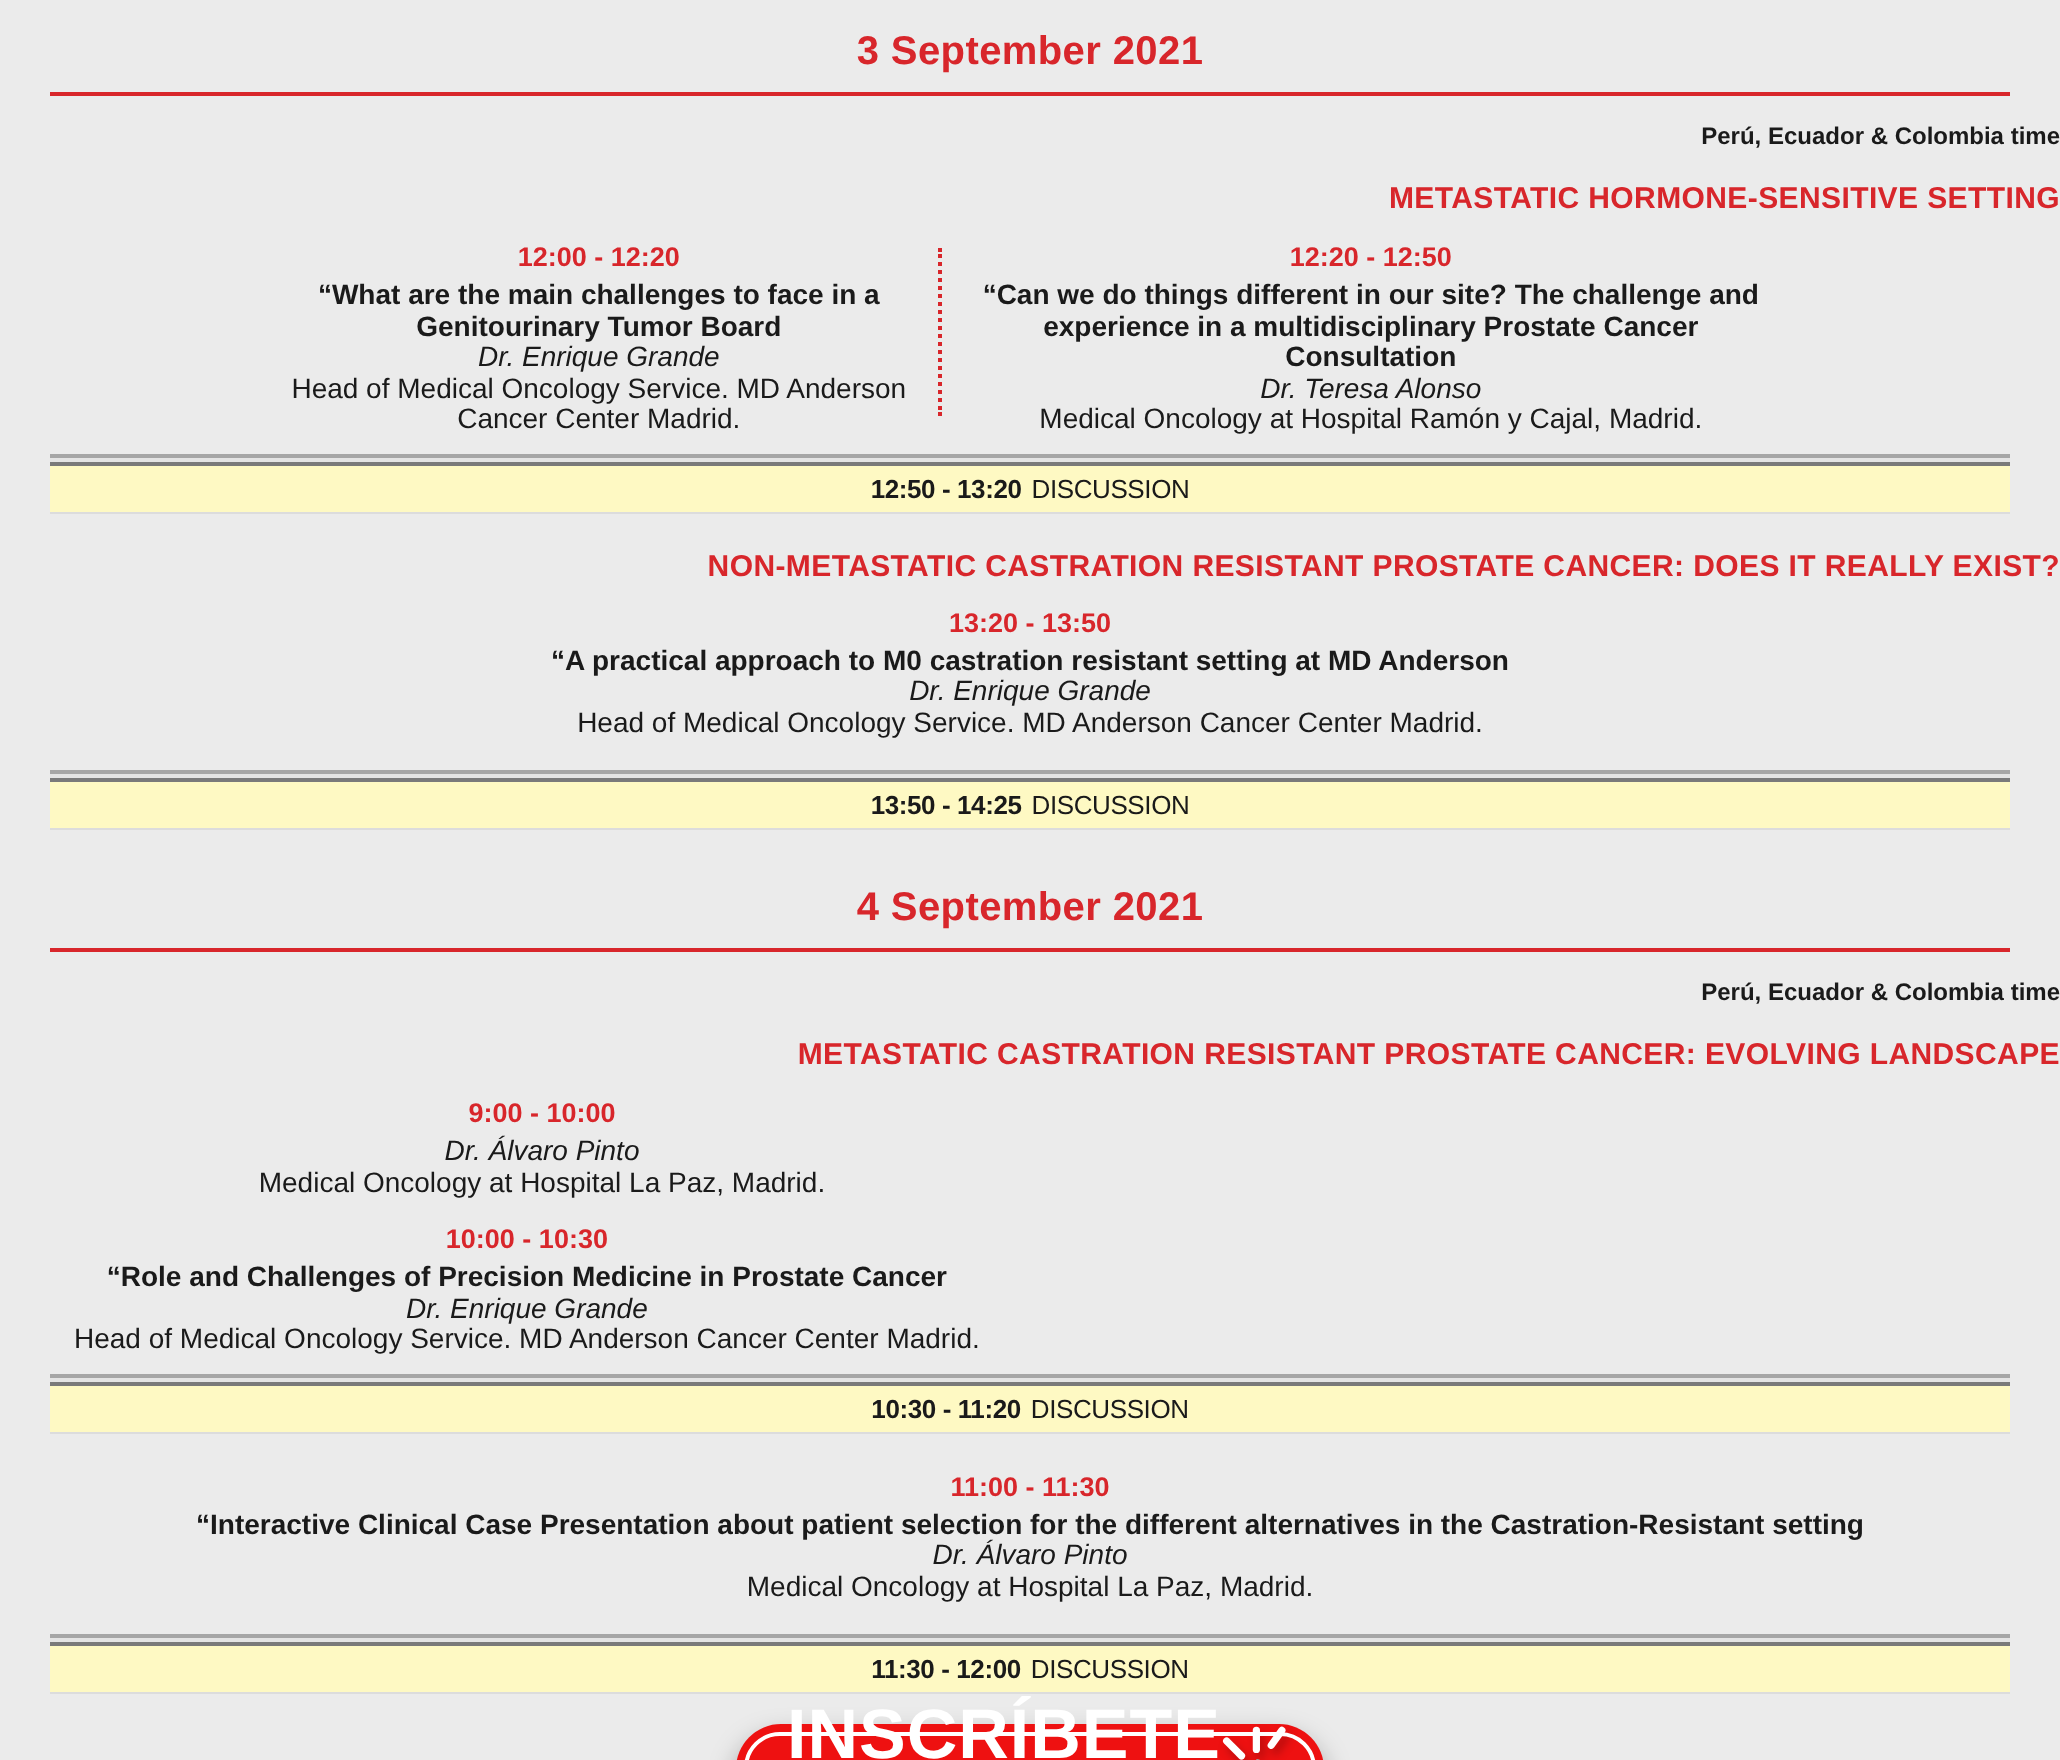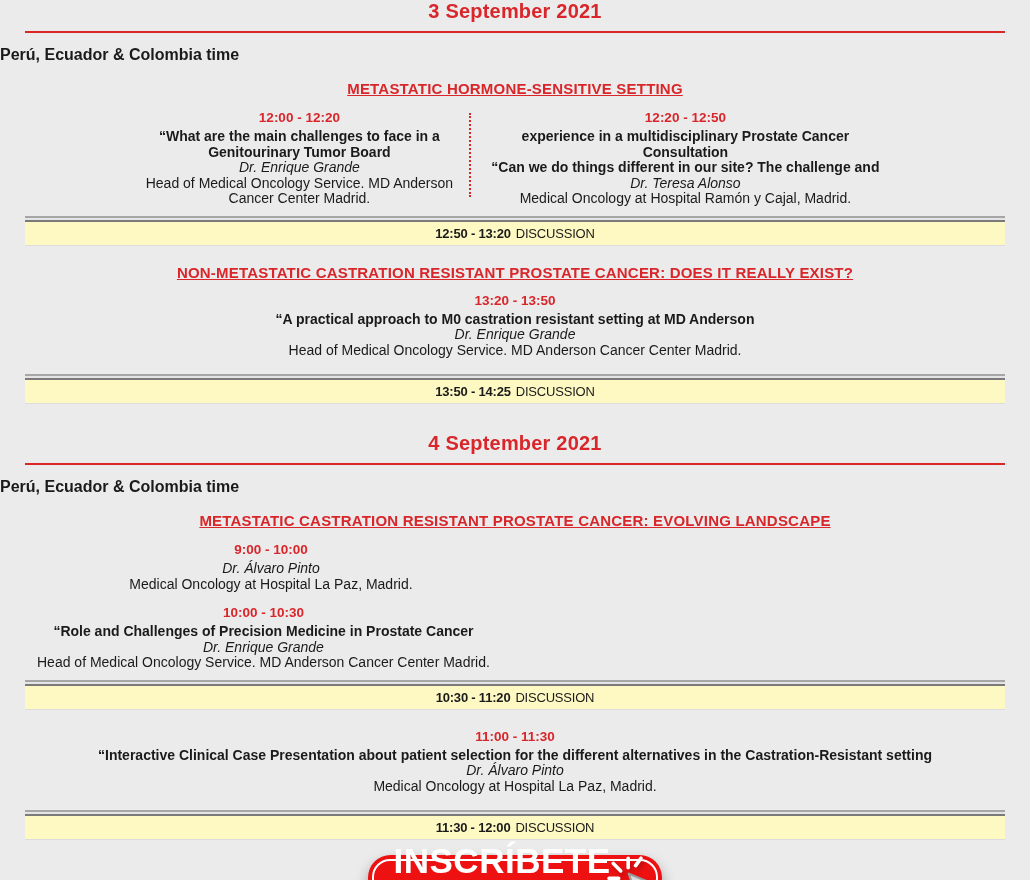--- a/index.html
+++ b/index.html
@@ -12,32 +12,32 @@
   body{
     width:1030px;height:880px;
     background:var(--bg);
     font-family:"Liberation Sans","DejaVu Sans",sans-serif;
     color:var(--ink);
     overflow:hidden;
   }
   .page{width:1030px;height:880px;overflow:hidden;}
 
   .day-title{
-    margin:0;
+    margin:0;padding-top:15px;
     text-align:center;
     font-size:20px;font-weight:bold;color:var(--red);
     letter-spacing:0.2px;
   }
   .red-rule{height:2px;background:var(--red);margin:8px 25px 0 25px;}
   .timezone{
-    text-align:left;font-size:16px;font-weight:bold;margin-top:13px;
+    text-align:right;font-size:12px;font-weight:bold;margin-top:13px;
   }
   .track-heading{
-    text-align:center;font-size:15px;font-weight:bold;color:var(--red);
-    margin-top:16px;letter-spacing:0.2px;text-decoration:underline;
+    text-align:right;font-size:15px;font-weight:bold;color:var(--red);
+    margin-top:16px;letter-spacing:0.2px;
   }
 
   .sessions-row{display:flex;align-items:flex-start;margin-top:13px;}
   .sessions-row.day1{margin-left:130px;margin-right:130px;}
   .sessions-row.day2{margin-left:25px;margin-right:25px;flex-direction:column;}
   .day1 .col-left{width:44%;}
   .day1 .col-right{flex:1;}
   .day2 .col-left{width:50.2%;}
   .day2 .col-right{flex:1;}
   .col{
@@ -123,22 +123,22 @@
         <div class="session-time">12:00 - 12:20</div>
         <div class="session-title">“What are the main challenges to face in a</div>
         <div class="session-title">Genitourinary Tumor Board</div>
         <div class="speaker">Dr. Enrique Grande</div>
         <div>Head of Medical Oncology Service. MD Anderson</div>
         <div>Cancer Center Madrid.</div>
       </div>
       <div class="divider"></div>
       <div class="col col-right">
         <div class="session-time">12:20 - 12:50</div>
+        <div class="session-title">“Can we do things different in our site? The challenge and</div>
         <div class="session-title">experience in a multidisciplinary Prostate Cancer Consultation</div>
-        <div class="session-title">“Can we do things different in our site? The challenge and</div>
         <div class="speaker">Dr. Teresa Alonso</div>
         <div>Medical Oncology at Hospital Ramón y Cajal, Madrid.</div>
       </div>
     </div>
 
     <div class="discussion mt-disc">
       <div class="rule-double"></div>
       <div class="discussion-bar">
         <span class="disc-time">12:50 - 13:20</span>
         <span class="disc-label">DISCUSSION</span>

